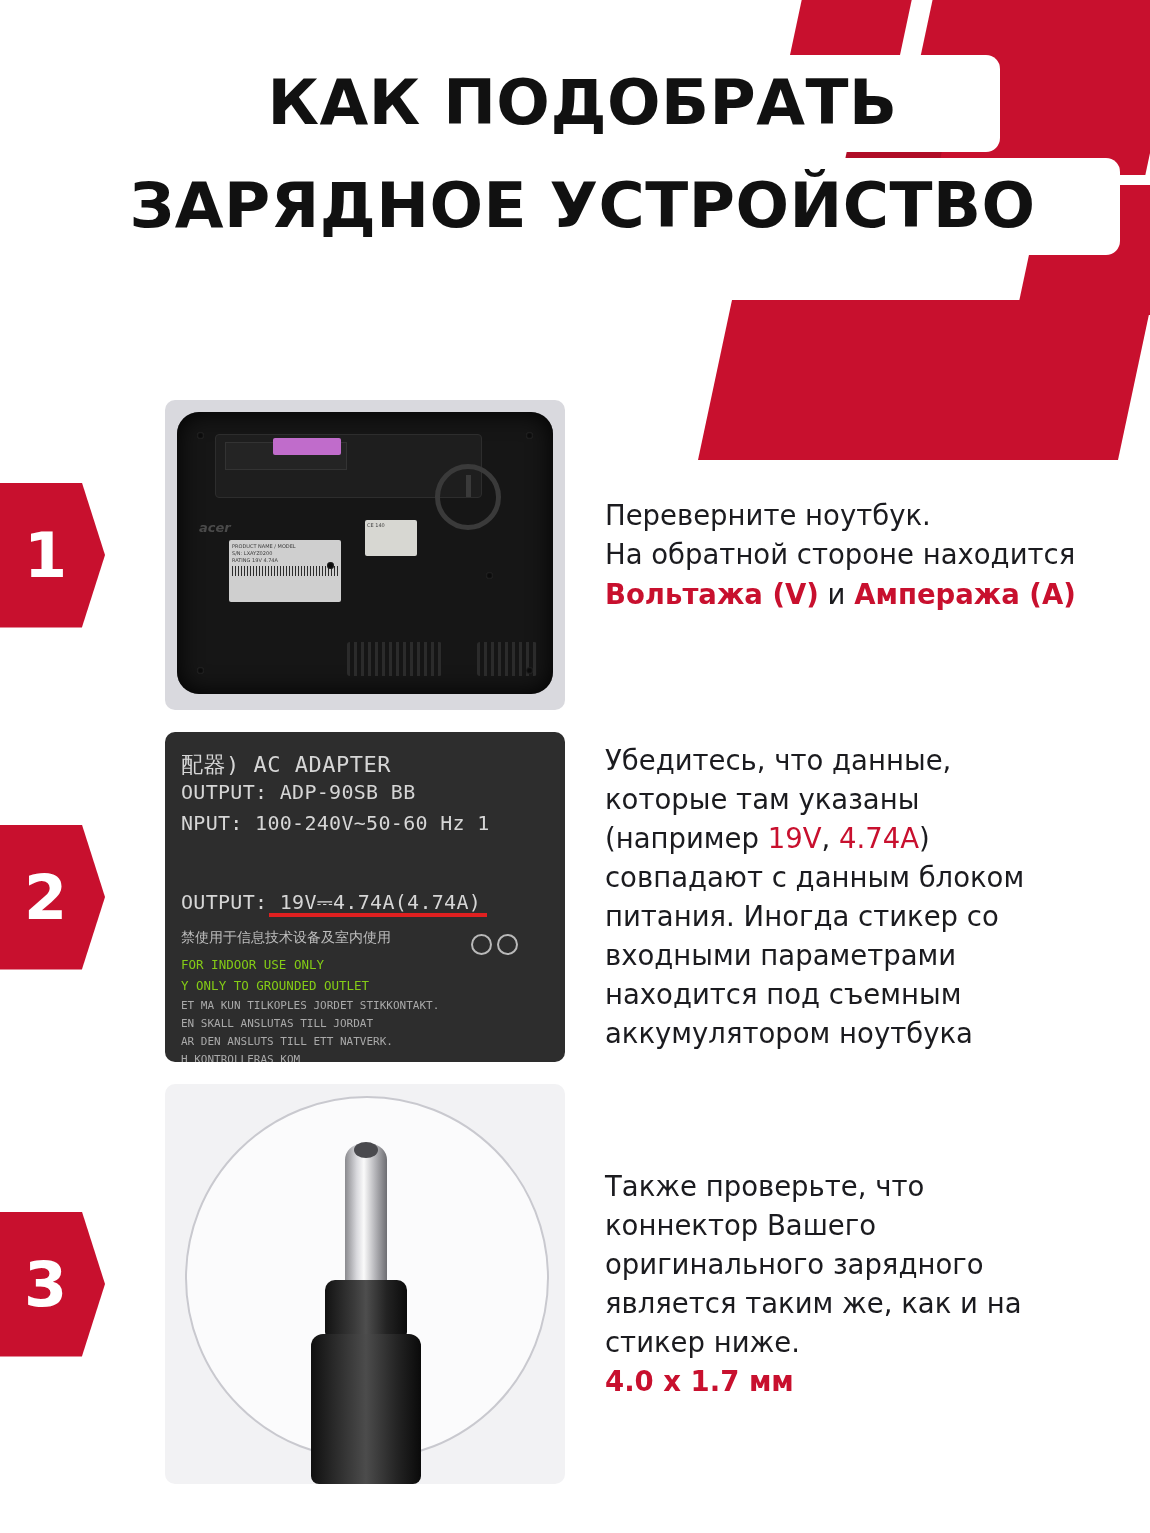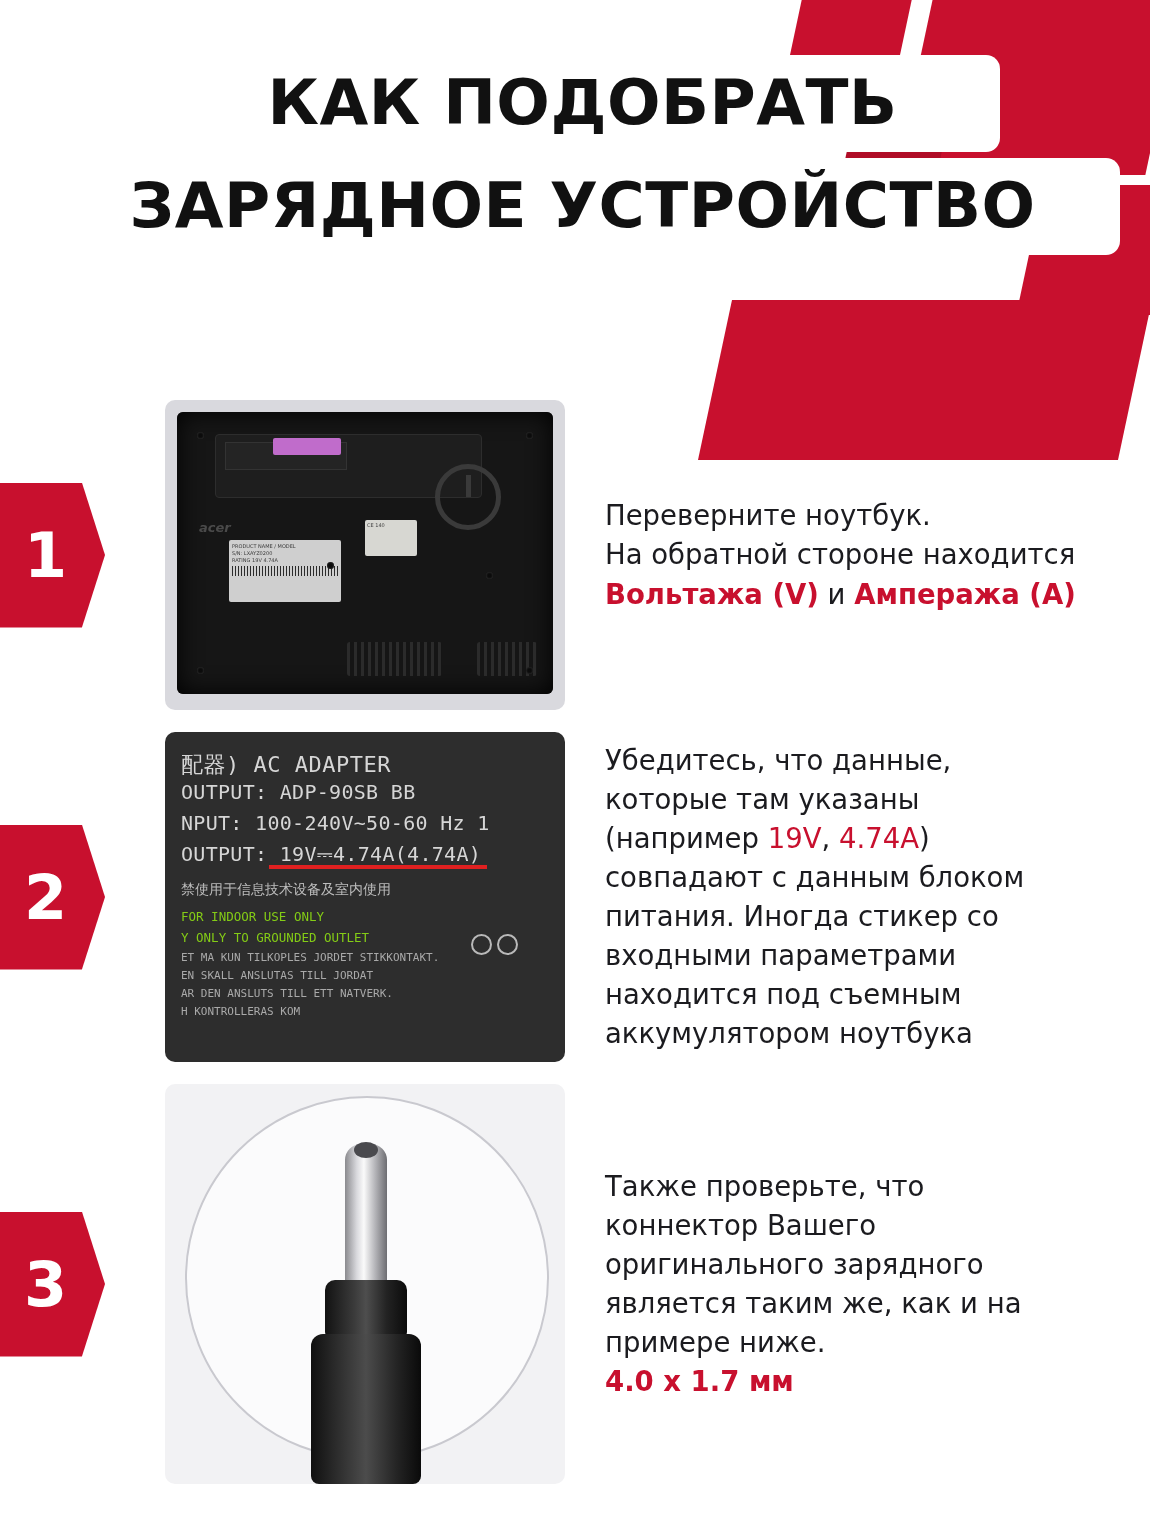--- a/index.html
+++ b/index.html
@@ -136,21 +136,21 @@
   
   .fig1 {
     width: 400px;
     height: 310px;
     background: #d9d9de;
   }
   .laptop {
     position: absolute;
     left: 12px; top: 12px; right: 12px; bottom: 16px;
     background: #161616;
-    border-radius: 6px;
+    border-radius: 22px;
     box-shadow: inset 0 0 24px #000;
   }
   .laptop .bay {
     position: absolute;
     left: 38px; top: 22px; width: 265px; height: 62px;
     background: #1e1e1e;
     border: 1px solid #2d2d2d;
     border-radius: 4px;
   }
   .laptop .bay2 {
@@ -241,20 +241,21 @@
   }
   .fig2 .l { display: block; white-space: nowrap; }
   .fig2 .big { font-size: 22px; letter-spacing: 0.5px; }
   .fig2 .mid { font-size: 20px; letter-spacing: 0.3px; margin-bottom: 7px; }
   .fig2 .cjk { font-size: 14px; margin: 8px 0 10px 0; color: #bdbdbd; }
   .fig2 .small { font-size: 12.5px; margin-bottom: 6px; color: #84cc16; }
   .fig2 .tiny { font-size: 11px; margin-bottom: 5px; color: #a9a9a9; }
   .fig2 .underline-row {
     position: relative;
     display: inline-block;
+    margin-top: 48px;
   }
   .fig2 .underline-row::after {
     content: "";
     position: absolute;
     left: 88px; right: -6px; bottom: -3px;
     height: 4px;
     background: #e02020;
   }
   .fig2 .cert {
     position: absolute;
@@ -407,18 +408,18 @@
       <div class="pin-tip"></div>
       <div class="collar"></div>
       <div class="body"></div>
     </div>
 
     <div class="text-col">
       <div>Также проверьте, что</div>
       <div>коннектор Вашего</div>
       <div>оригинального зарядного</div>
       <div>является таким же, как и на</div>
-      <div>примере ниже.</div>
+      <div>стикер ниже.</div>
       <div class="strong-red">4.0 x 1.7 мм</div>
     </div>
   </div>
 
 </div>
 
 </body></html>

